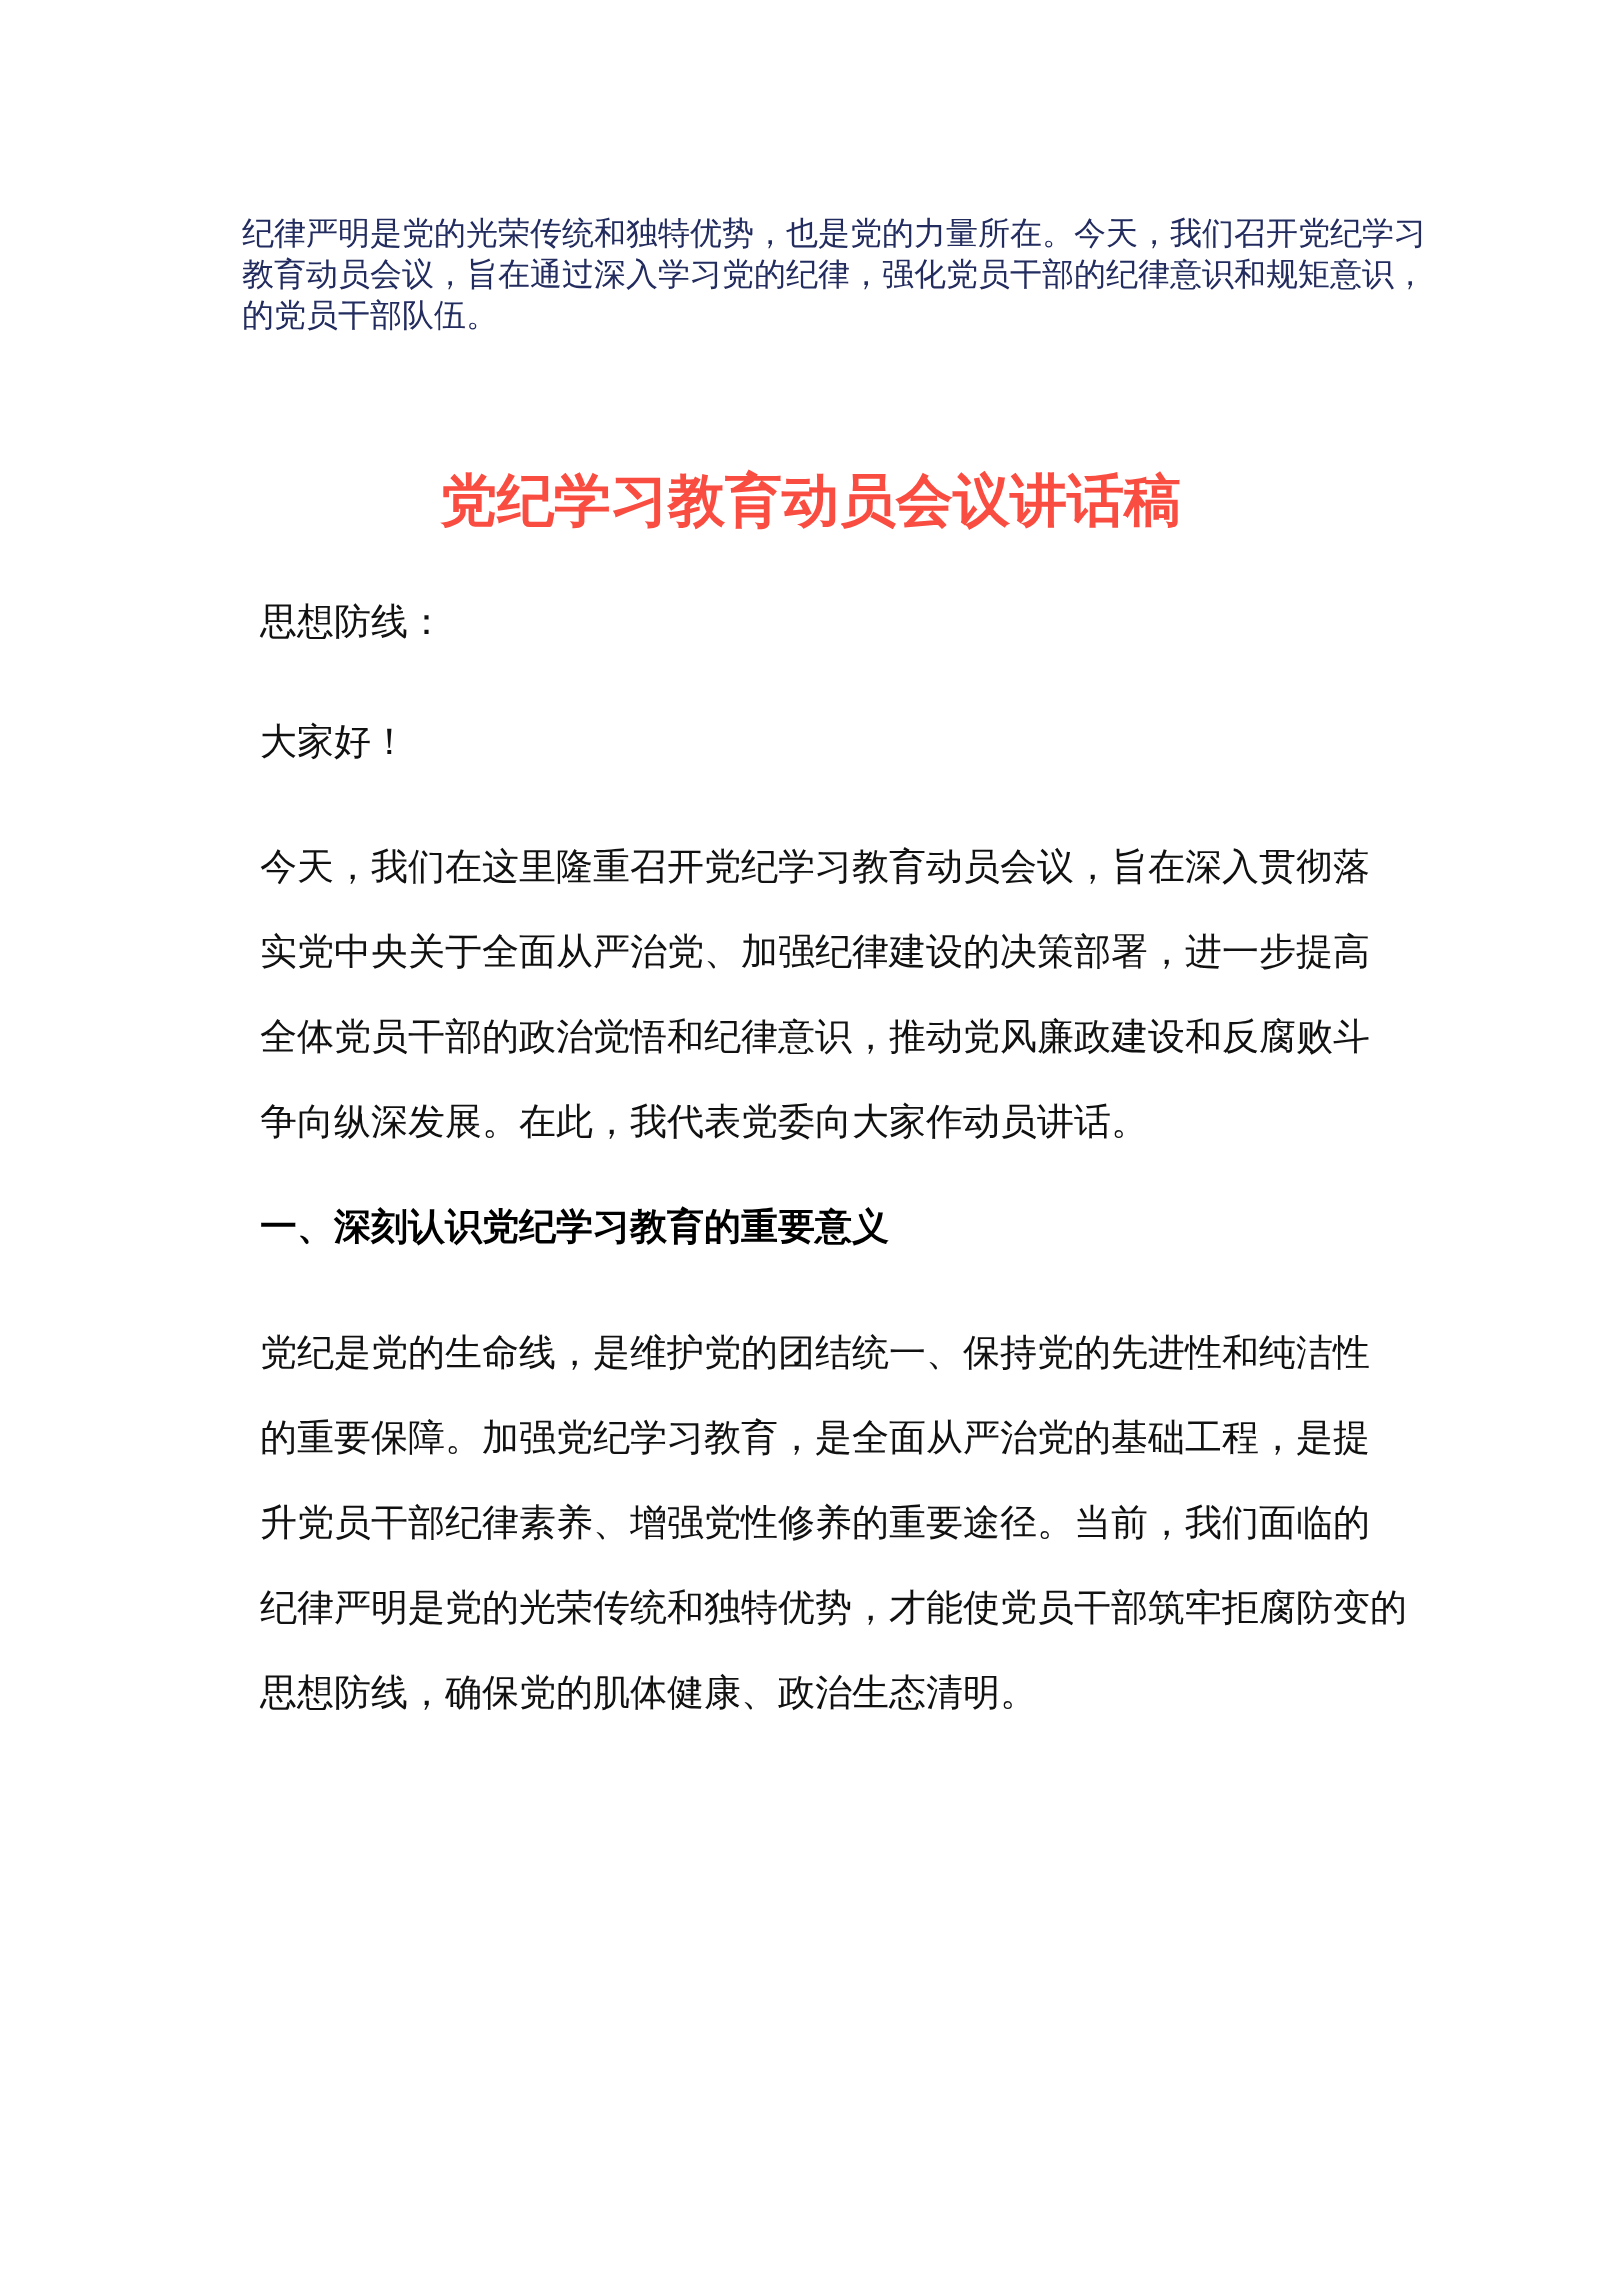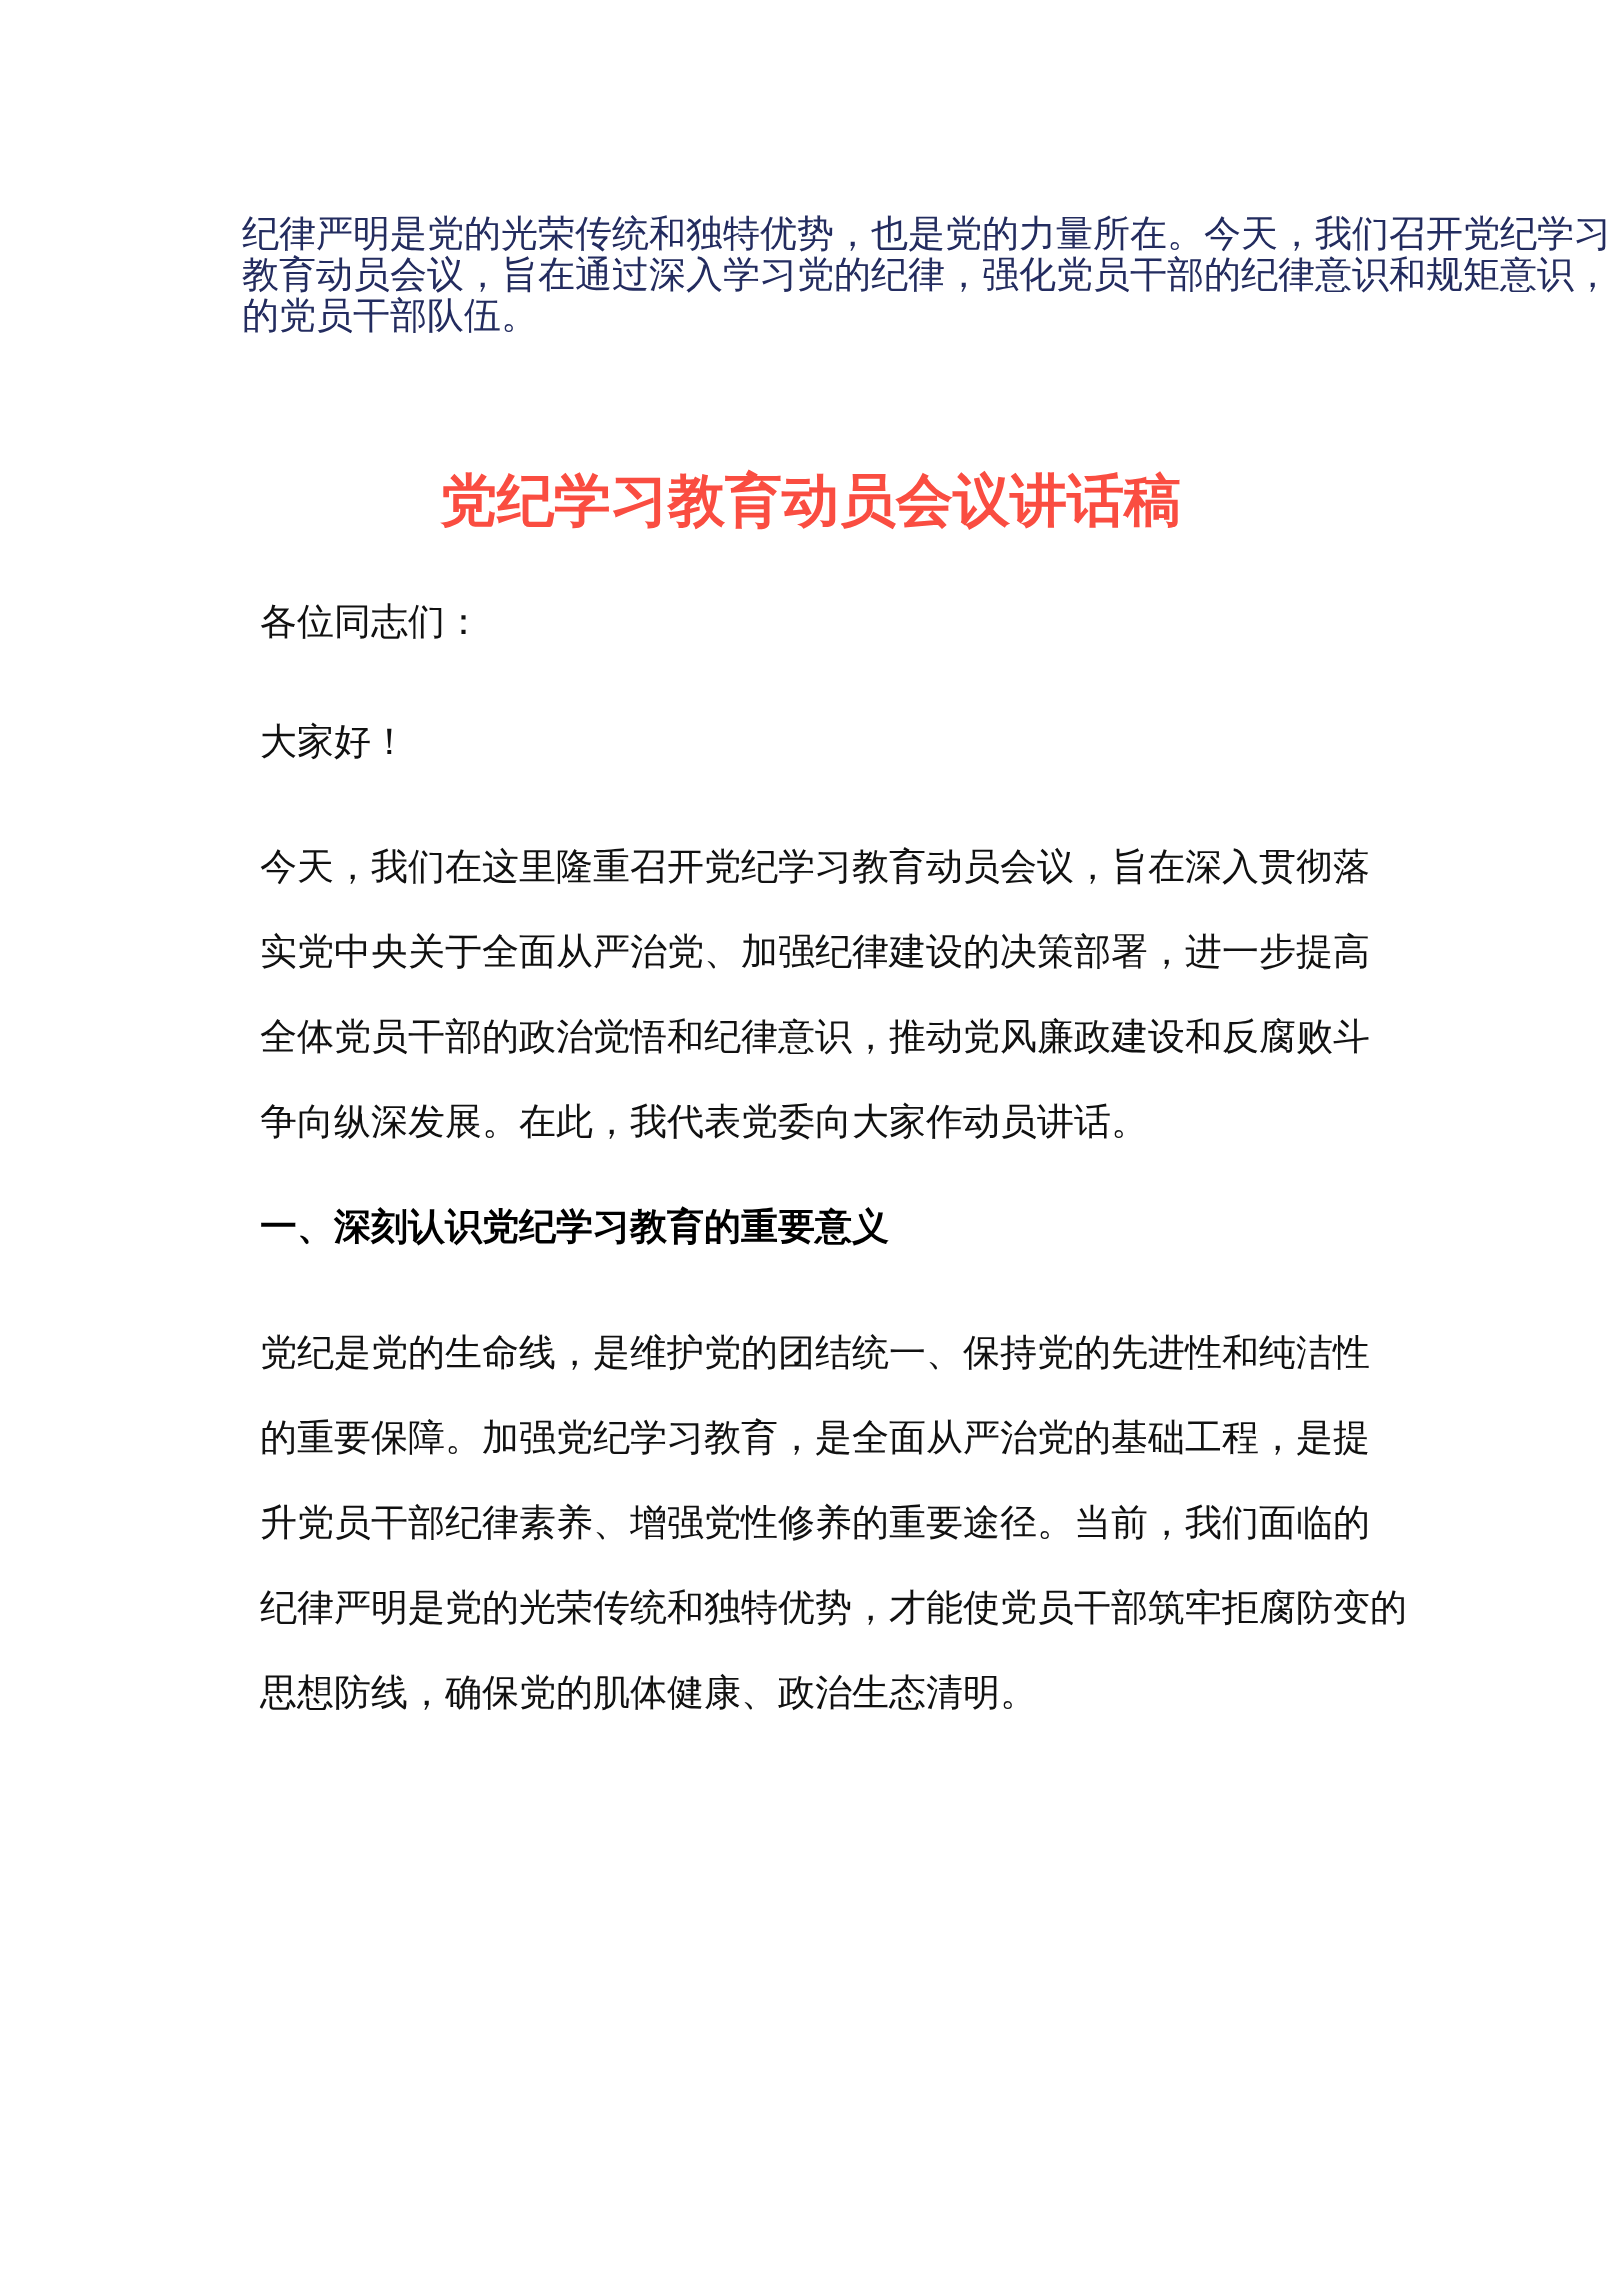--- a/index.html
+++ b/index.html
@@ -15,21 +15,21 @@
     overflow: hidden;
     font-family: "Liberation Sans", sans-serif;
   }
   .line { white-space: nowrap; }
 
   
   .intro-note {
     position: absolute;
     left: 242px;
     top: 213px;
-    font-size: 37px;
+    font-size: 32px;
     line-height: 41px;
     font-weight: 500;
     color: #232c5f;
   }
 
   
   .doc-title {
     position: absolute;
     left: 0;
     top: 472px;
@@ -70,21 +70,21 @@
 <div class="page">
 
   <div class="intro-note">
     <div class="line">纪律严明是党的光荣传统和独特优势，也是党的力量所在。今天，我们召开党纪学习</div>
     <div class="line">教育动员会议，旨在通过深入学习党的纪律，强化党员干部的纪律意识和规矩意识，</div>
     <div class="line">的党员干部队伍。</div>
   </div>
 
   <h1 class="doc-title">党纪学习教育动员会议讲话稿</h1>
 
-  <div class="body-text salutation">各位同志们：</div>
+  <div class="body-text salutation">思想防线：</div>
 
   <div class="body-text hello">大家好！</div>
 
   <div class="body-text para-1">
     <div class="line">今天，我们在这里隆重召开党纪学习教育动员会议，旨在深入贯彻落</div>
     <div class="line">实党中央关于全面从严治党、加强纪律建设的决策部署，进一步提高</div>
     <div class="line">全体党员干部的政治觉悟和纪律意识，推动党风廉政建设和反腐败斗</div>
     <div class="line">争向纵深发展。在此，我代表党委向大家作动员讲话。</div>
   </div>
 

